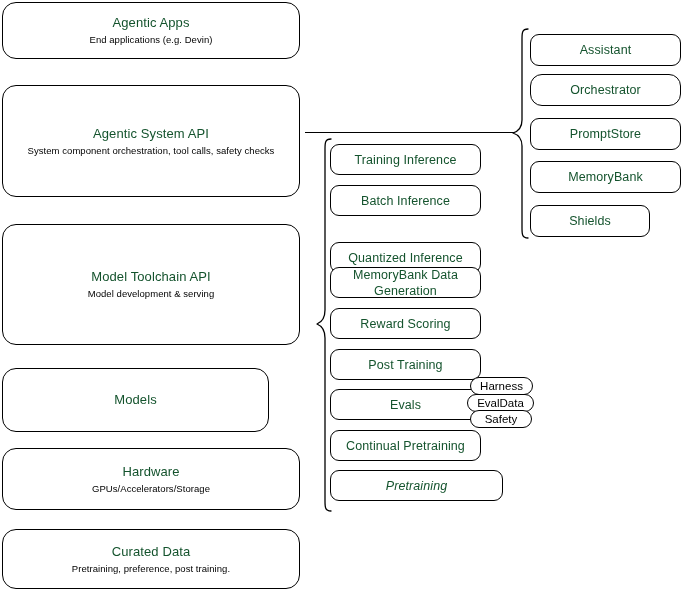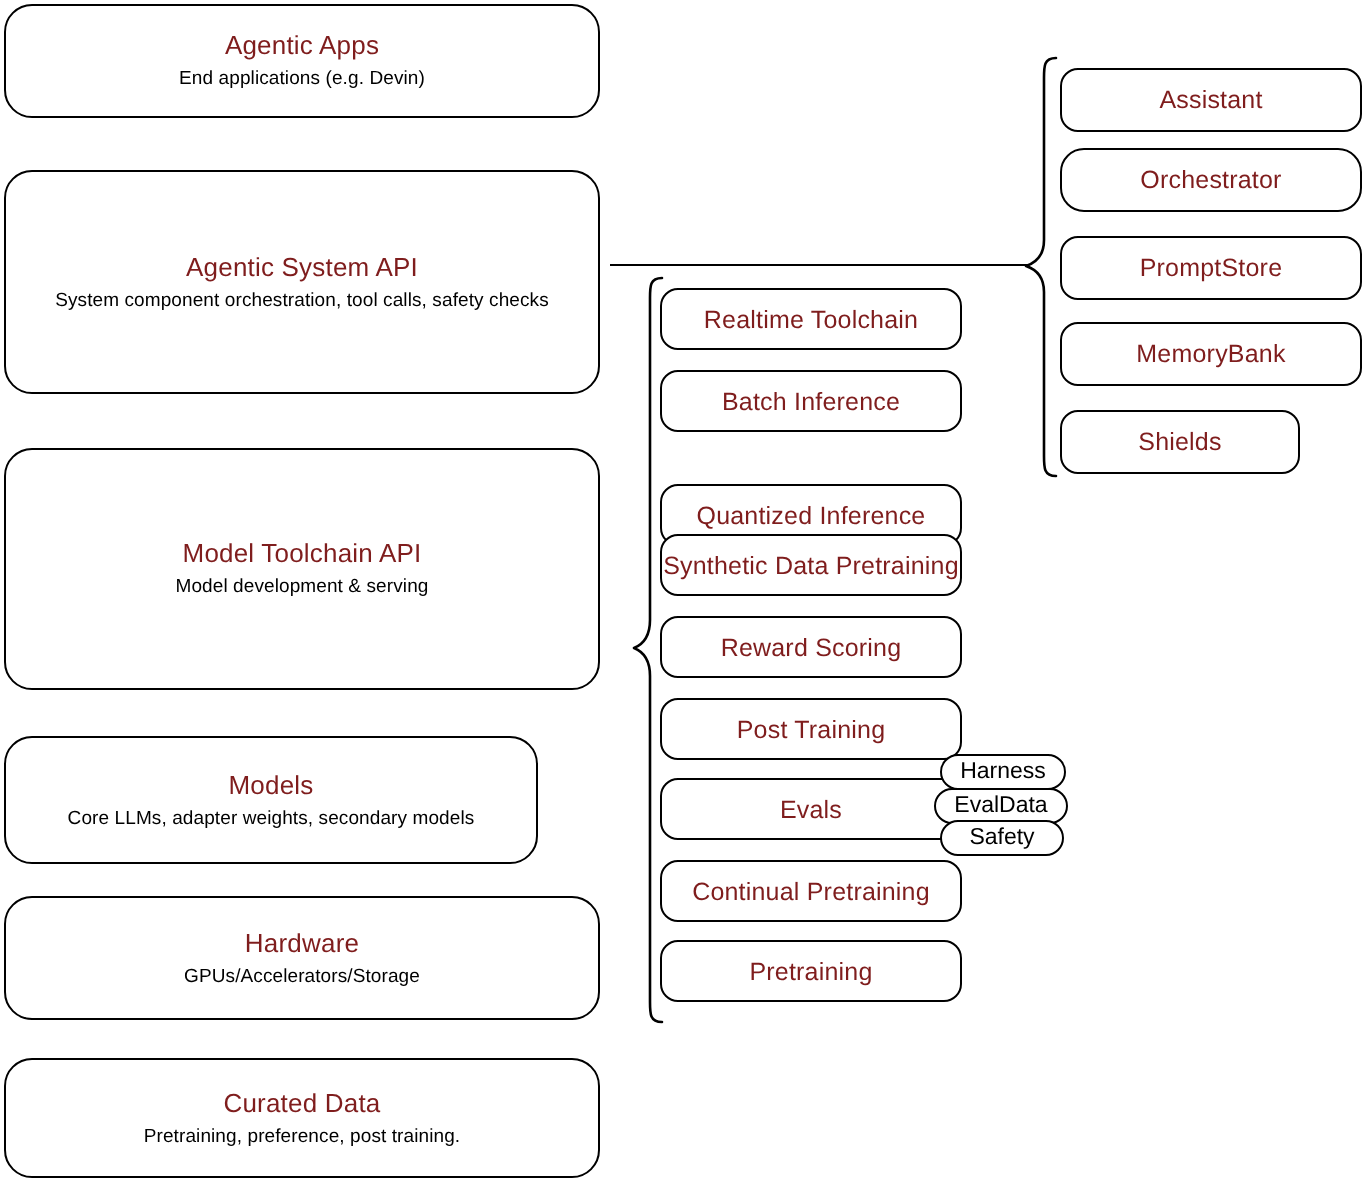--- a/index.html
+++ b/index.html
@@ -26,21 +26,21 @@
     border: 1.1px solid #000000;
     border-radius: 12px;
     background: #ffffff;
     display: flex;
     flex-direction: column;
     align-items: center;
     justify-content: center;
     text-align: center;
   }
   .box .title {
-    color: #7f1d1d;
+    color: #14532d;
     font-size: 13px;
     line-height: 16px;
     letter-spacing: 0.1px;
   }
   .box .subtitle {
     color: #000000;
     font-size: 9.5px;
     line-height: 13px;
     margin-top: 2px;
     letter-spacing: 0.05px;
@@ -108,21 +108,20 @@
       <div class="box layer-box" style="left: 2px; top: 85px; width: 298px; height: 112px;">
         <div class="title">Agentic System API</div>
         <div class="subtitle">System component orchestration, tool calls, safety checks</div>
       </div>
       <div class="box layer-box" style="left: 2px; top: 224px; width: 298px; height: 121px;">
         <div class="title">Model Toolchain API</div>
         <div class="subtitle">Model development &amp; serving</div>
       </div>
       <div class="box layer-box" style="left: 2px; top: 368px; width: 267px; height: 64px; align-items: center;">
         <div class="title">Models</div>
-        <div class="subtitle">Core LLMs, adapter weights, secondary models</div>
       </div>
       <div class="box layer-box" style="left: 2px; top: 448px; width: 298px; height: 62px;">
         <div class="title">Hardware</div>
         <div class="subtitle">GPUs/Accelerators/Storage</div>
       </div>
       <div class="box layer-box" style="left: 2px; top: 529px; width: 298px; height: 60px;">
         <div class="title">Curated Data</div>
         <div class="subtitle">Pretraining, preference, post training.</div>
       </div>
     </div>
@@ -146,44 +145,44 @@
              C 10 1, 10 5, 10 11
              L 10 92
              C 10 99, 7 103, 1 105
              C 7 107, 10 111, 10 118
              L 10 200
              C 10 206, 10 210, 16 210"></path>
   </svg>
 
   <div id="toolchain-items">
       <div class="box item-box" style="left: 330px; top: 144px; width: 151px; height: 31px;">
-        <div class="title">Realtime Toolchain</div>
+        <div class="title">Training Inference</div>
       </div>
       <div class="box item-box" style="left: 330px; top: 185px; width: 151px; height: 31px;">
         <div class="title">Batch Inference</div>
       </div>
       <div class="box item-box" style="left: 330px; top: 226px; width: 151px; height: 31px; margin-top: 16px;">
         <div class="title">Quantized Inference</div>
       </div>
       <div class="box item-box" style="left: 330px; top: 267px; width: 151px; height: 31px;">
-        <div class="title">Synthetic Data Pretraining</div>
+        <div class="title">MemoryBank Data Generation</div>
       </div>
       <div class="box item-box" style="left: 330px; top: 308px; width: 151px; height: 31px;">
         <div class="title">Reward Scoring</div>
       </div>
       <div class="box item-box" style="left: 330px; top: 349px; width: 151px; height: 31px;">
         <div class="title">Post Training</div>
       </div>
       <div class="box item-box" style="left: 330px; top: 389px; width: 151px; height: 31px;">
         <div class="title">Evals</div>
       </div>
       <div class="box item-box" style="left: 330px; top: 430px; width: 151px; height: 31px;">
         <div class="title">Continual Pretraining</div>
       </div>
-      <div class="box item-box" style="left: 330px; top: 470px; width: 151px; height: 31px;">
+      <div class="box item-box" style="left: 330px; top: 470px; width: 173px; height: 31px; font-style: italic;">
         <div class="title">Pretraining</div>
       </div>
     </div>
 
   <div id="eval-pills">
       <div class="pill" style="left: 470px; top: 377px; width: 63px; height: 18px;">Harness</div>
       <div class="pill" style="left: 467px; top: 394px; width: 67px; height: 18px;">EvalData</div>
       <div class="pill" style="left: 470px; top: 410px; width: 62px; height: 18px;">Safety</div>
     </div>
 

